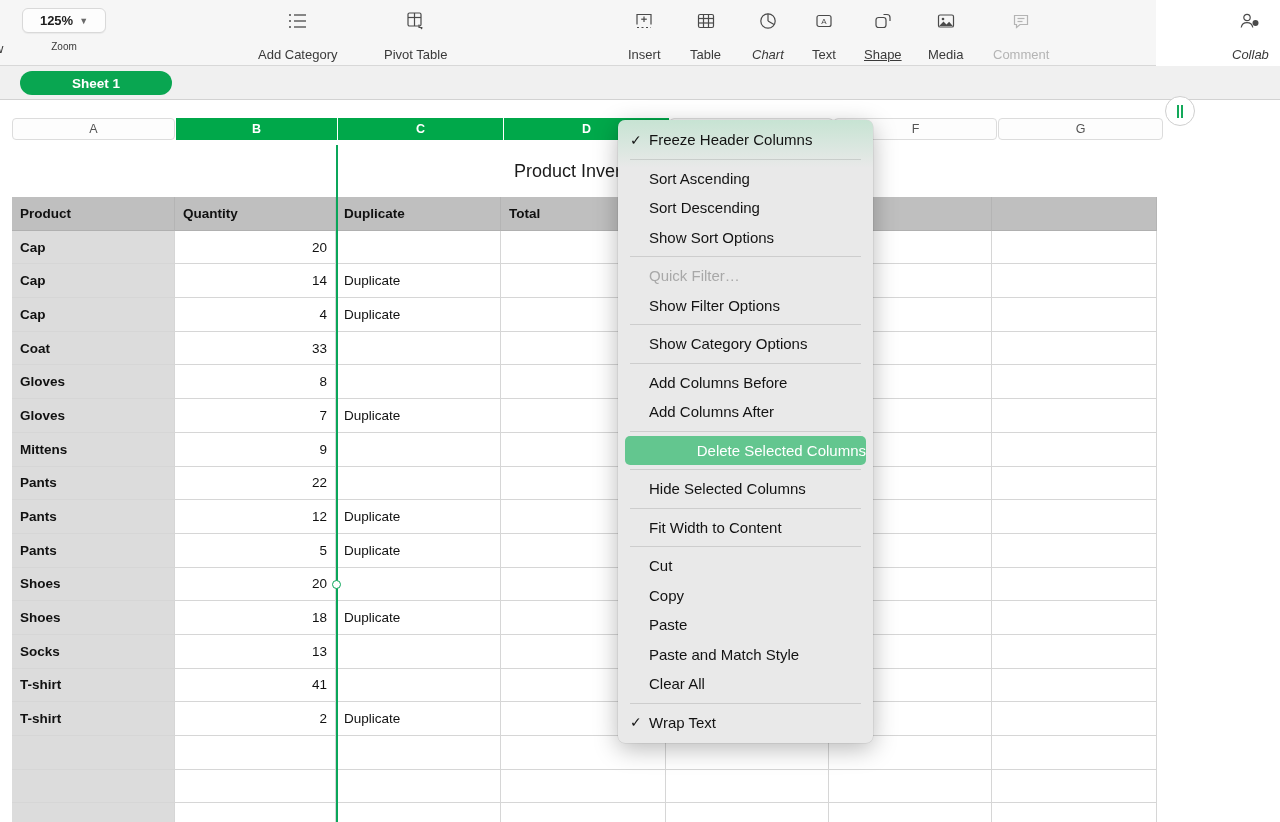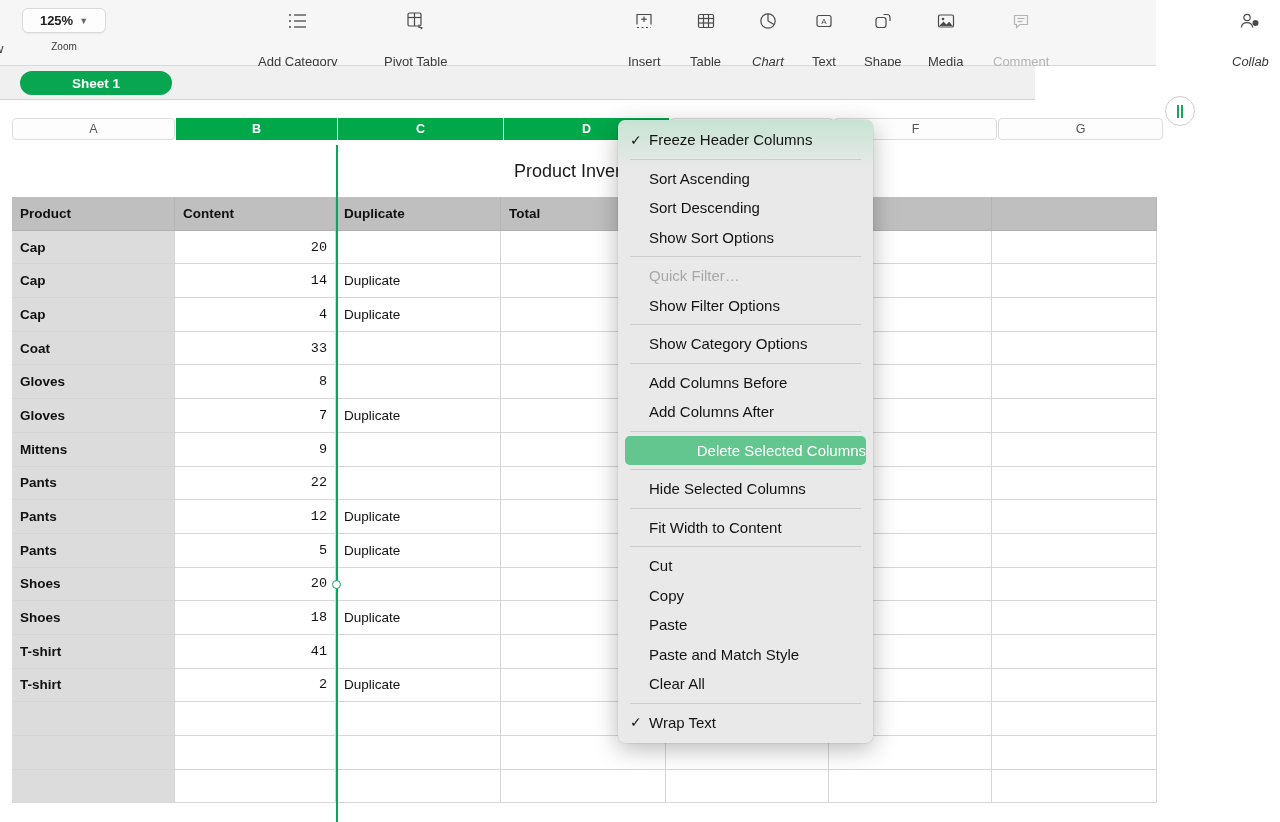--- a/index.html
+++ b/index.html
@@ -24,21 +24,21 @@
     top: 8px;
     display: flex; flex-direction: column;
     align-items: center; justify-content: flex-start;
     font-size: 12.5px; color: #3a3a3a;
     user-select: none;
   }
   .tb-icon {
     height: 26px; display: flex; align-items: center; justify-content: center;
     color: #4a4a4a;
   }
-  .tb-label { margin-top: 20px; white-space: nowrap; font-size: 13px; text-align: center; }
+  .tb-label { margin-top: 13px; white-space: nowrap; font-size: 13px; text-align: center; }
   .tb-item.dim .tb-label, .tb-item.dim .tb-icon { color: #b4b4b4; }
 
   #zoom-select {
     position: absolute; left: 22px; top: 8px;
     width: 84px; height: 25px;
     background: #fdfdfd;
     border: 1px solid #d9d9d9;
     border-radius: 6px;
     display: flex; align-items: center; justify-content: center;
     gap: 6px;
@@ -51,21 +51,21 @@
   }
   #view-label {
     position: absolute; left: -6px; top: 41px;
     font-size: 13px; color: #3a3a3a;
   }
   .chev { font-size: 9px; color: #6a6a6a; }
 
   
   #tabbar {
     position: absolute; left: 0; top: 66px;
-    width: 1035px; height: 34px;
+    width: 1280px; height: 34px;
     background: #f0f0f0;
     border-bottom: 1px solid #d2d2d2;
   }
   #sheet-tab {
     position: absolute; left: 20px; top: 5px;
     width: 152px; height: 24px;
     background: #09a651;
     border-radius: 12px;
     color: #ffffff; font-size: 13.5px; font-weight: bold;
     display: flex; align-items: center; justify-content: center;
@@ -131,21 +131,21 @@
     background: #ffffff;
     overflow: hidden; white-space: nowrap;
   }
   .row.hdr .cell {
     background: #bfbfbf;
     font-weight: bold;
     border-bottom: 1px solid #b0b0b0;
     border-right: 1px solid #b4b4b4;
   }
   .cell.rowhdr { background: #dcdcdc; font-weight: bold; }
-  .cell.num { justify-content: flex-end; font-family: Liberation Mono, monospace; }
+  .cell.num { justify-content: flex-end; }
   .c-a { width: 163px; }
   .c-b { width: 161px; }
   .c-c { width: 165px; }
   .c-d { width: 165px; }
   .c-e { width: 163px; }
   .c-f { width: 163px; }
   .c-g { width: 165px; border-right: 1px solid #d6d6d6; }
 
   
   .sel-line {
@@ -360,21 +360,21 @@
   <div id="addcol-btn">
     <i></i>
       <i></i>
   </div>
 
   <div id="table">
     <div class="titlerow">Product Inventory</div>
     <div class="grid" id="grid">
         <div class="row hdr">
           <div class="cell c-a">Product</div>
-          <div class="cell c-b">Content</div>
+          <div class="cell c-b">Quantity</div>
           <div class="cell c-c">Duplicate</div>
           <div class="cell c-d">Total</div>
           <div class="cell c-e"></div>
           <div class="cell c-f"></div>
           <div class="cell c-g"></div>
         </div>
         <div class="row">
           <div class="cell c-a rowhdr">Cap</div>
           <div class="cell c-b num">20</div>
           <div class="cell c-c"></div>
@@ -476,20 +476,29 @@
         <div class="row">
           <div class="cell c-a rowhdr">Shoes</div>
           <div class="cell c-b num">18</div>
           <div class="cell c-c">Duplicate</div>
           <div class="cell c-d"></div>
           <div class="cell c-e num">18</div>
           <div class="cell c-f"></div>
           <div class="cell c-g"></div>
         </div>
         <div class="row">
+          <div class="cell c-a rowhdr">Socks</div>
+          <div class="cell c-b num">13</div>
+          <div class="cell c-c"></div>
+          <div class="cell c-d"></div>
+          <div class="cell c-e num">13</div>
+          <div class="cell c-f"></div>
+          <div class="cell c-g"></div>
+        </div>
+        <div class="row">
           <div class="cell c-a rowhdr">T-shirt</div>
           <div class="cell c-b num">41</div>
           <div class="cell c-c"></div>
           <div class="cell c-d"></div>
           <div class="cell c-e num">43</div>
           <div class="cell c-f"></div>
           <div class="cell c-g"></div>
         </div>
         <div class="row">
           <div class="cell c-a rowhdr">T-shirt</div>

